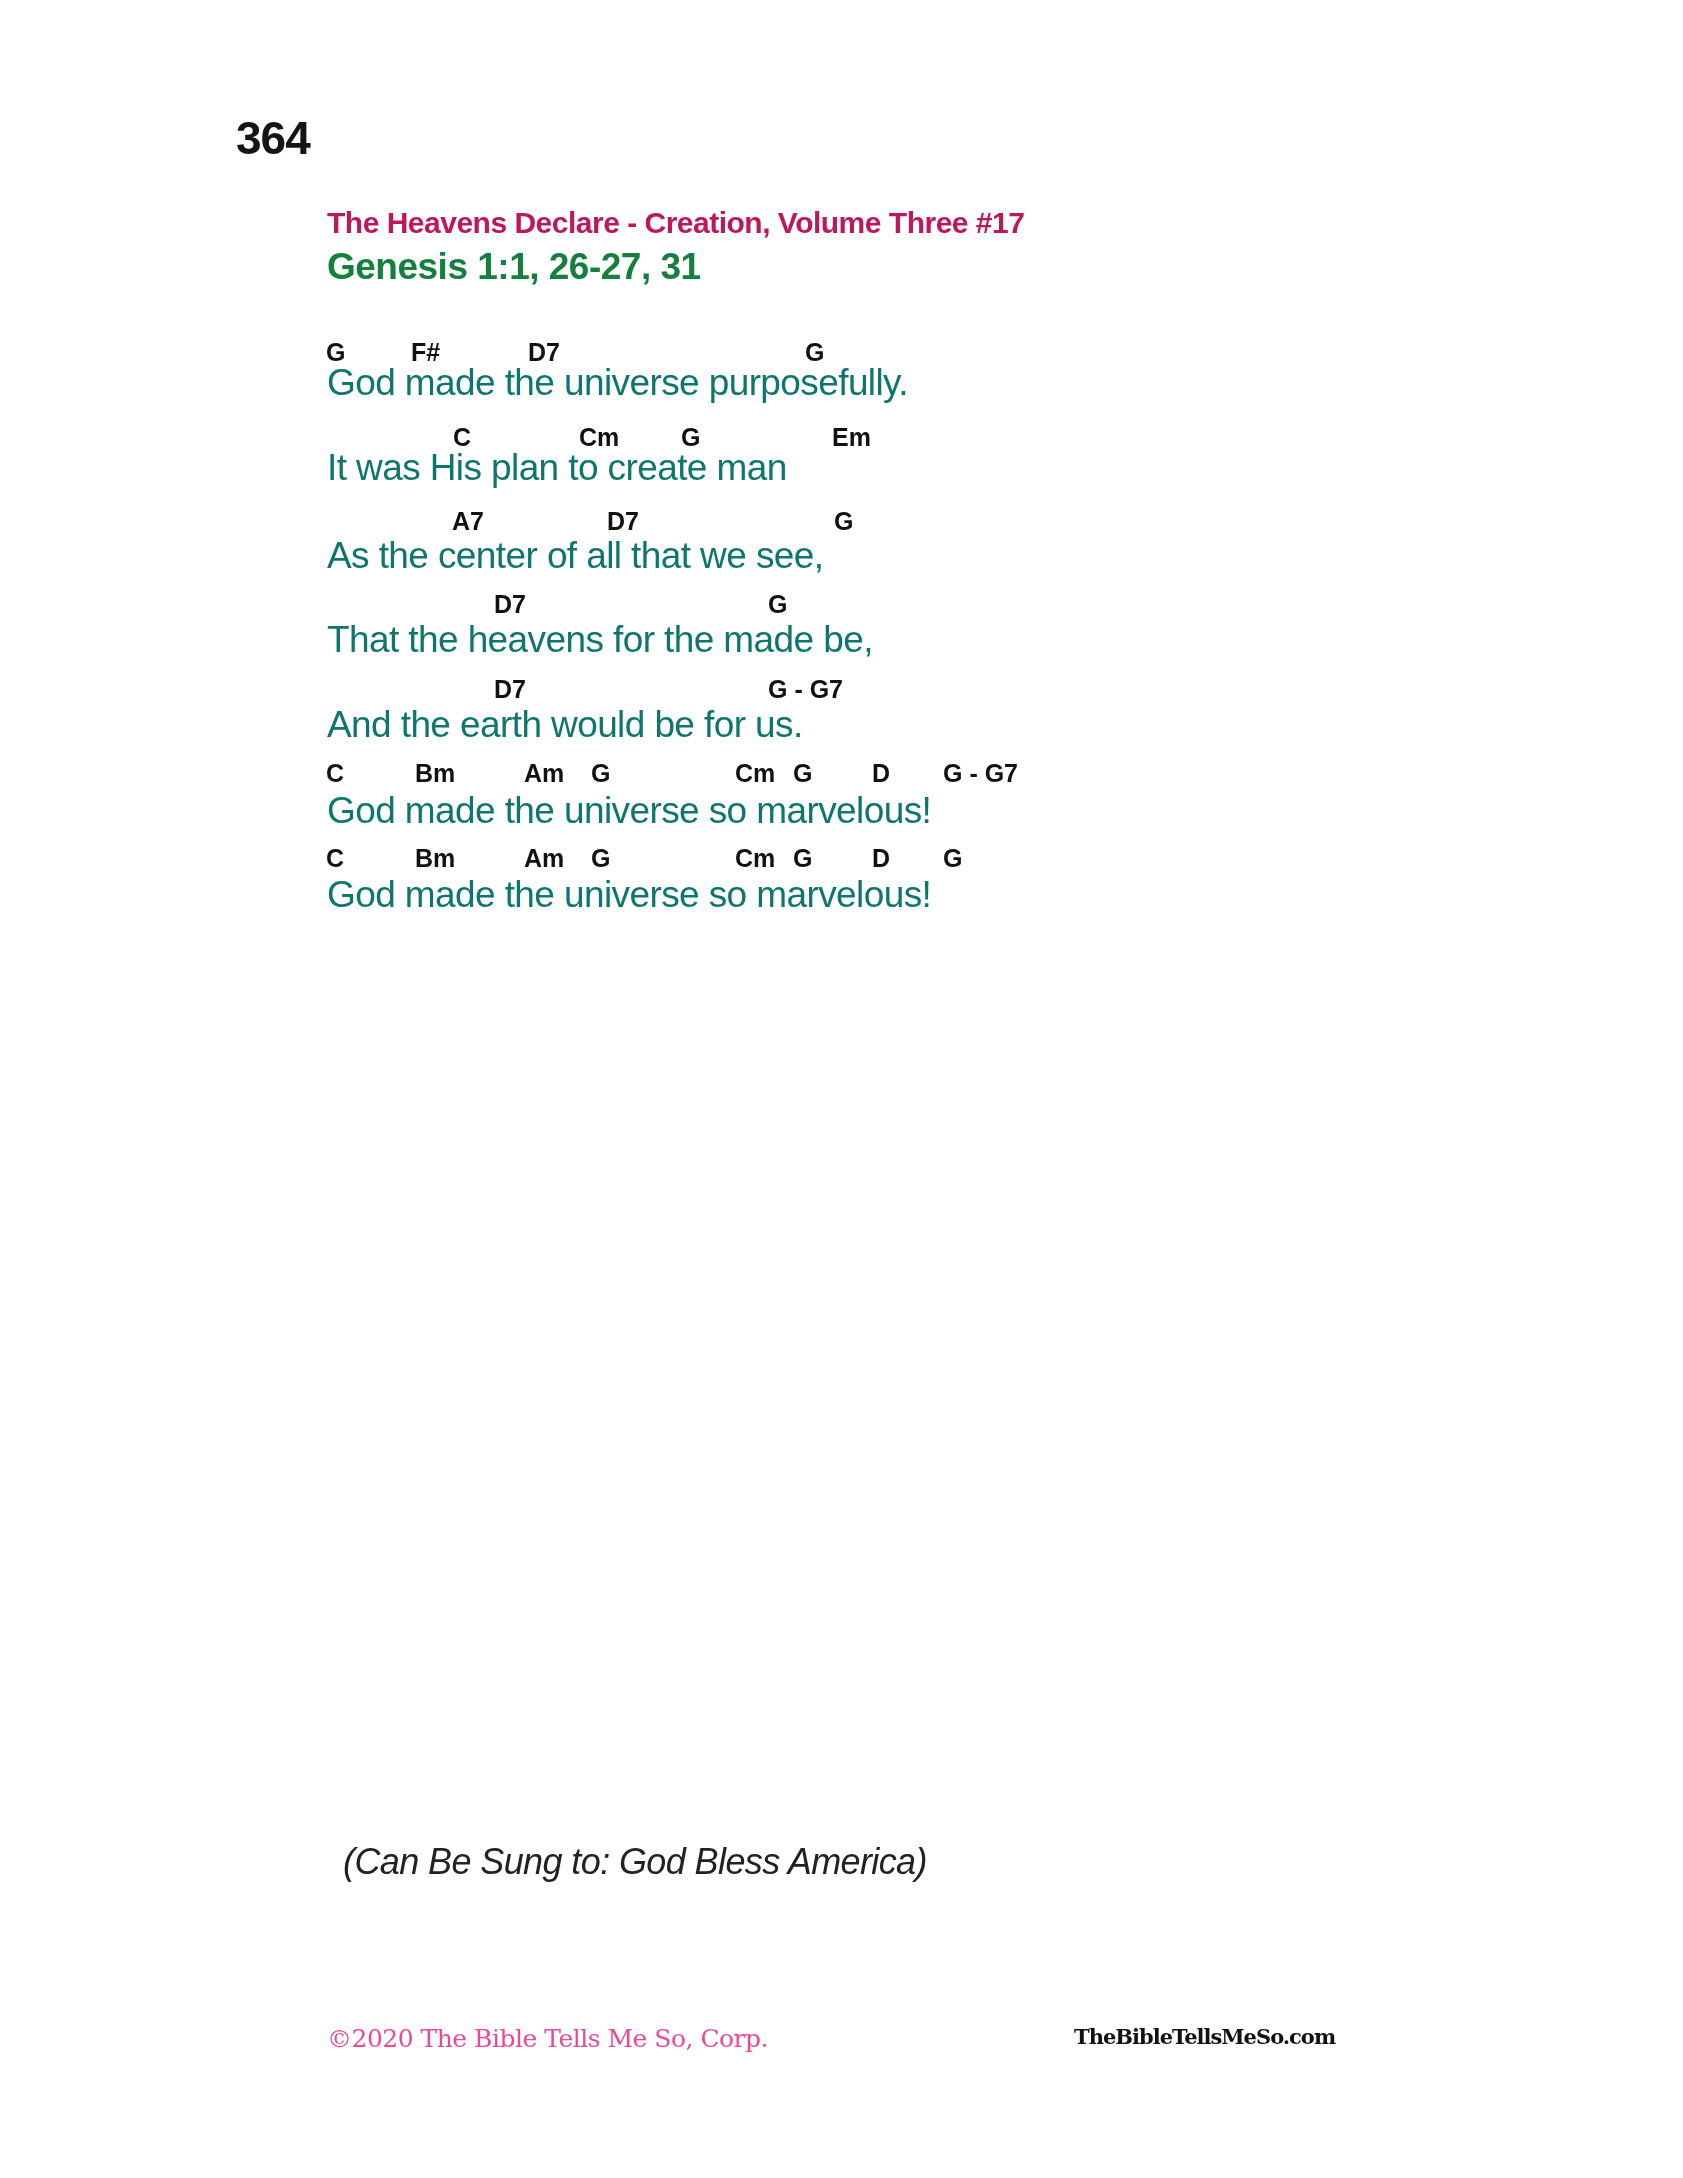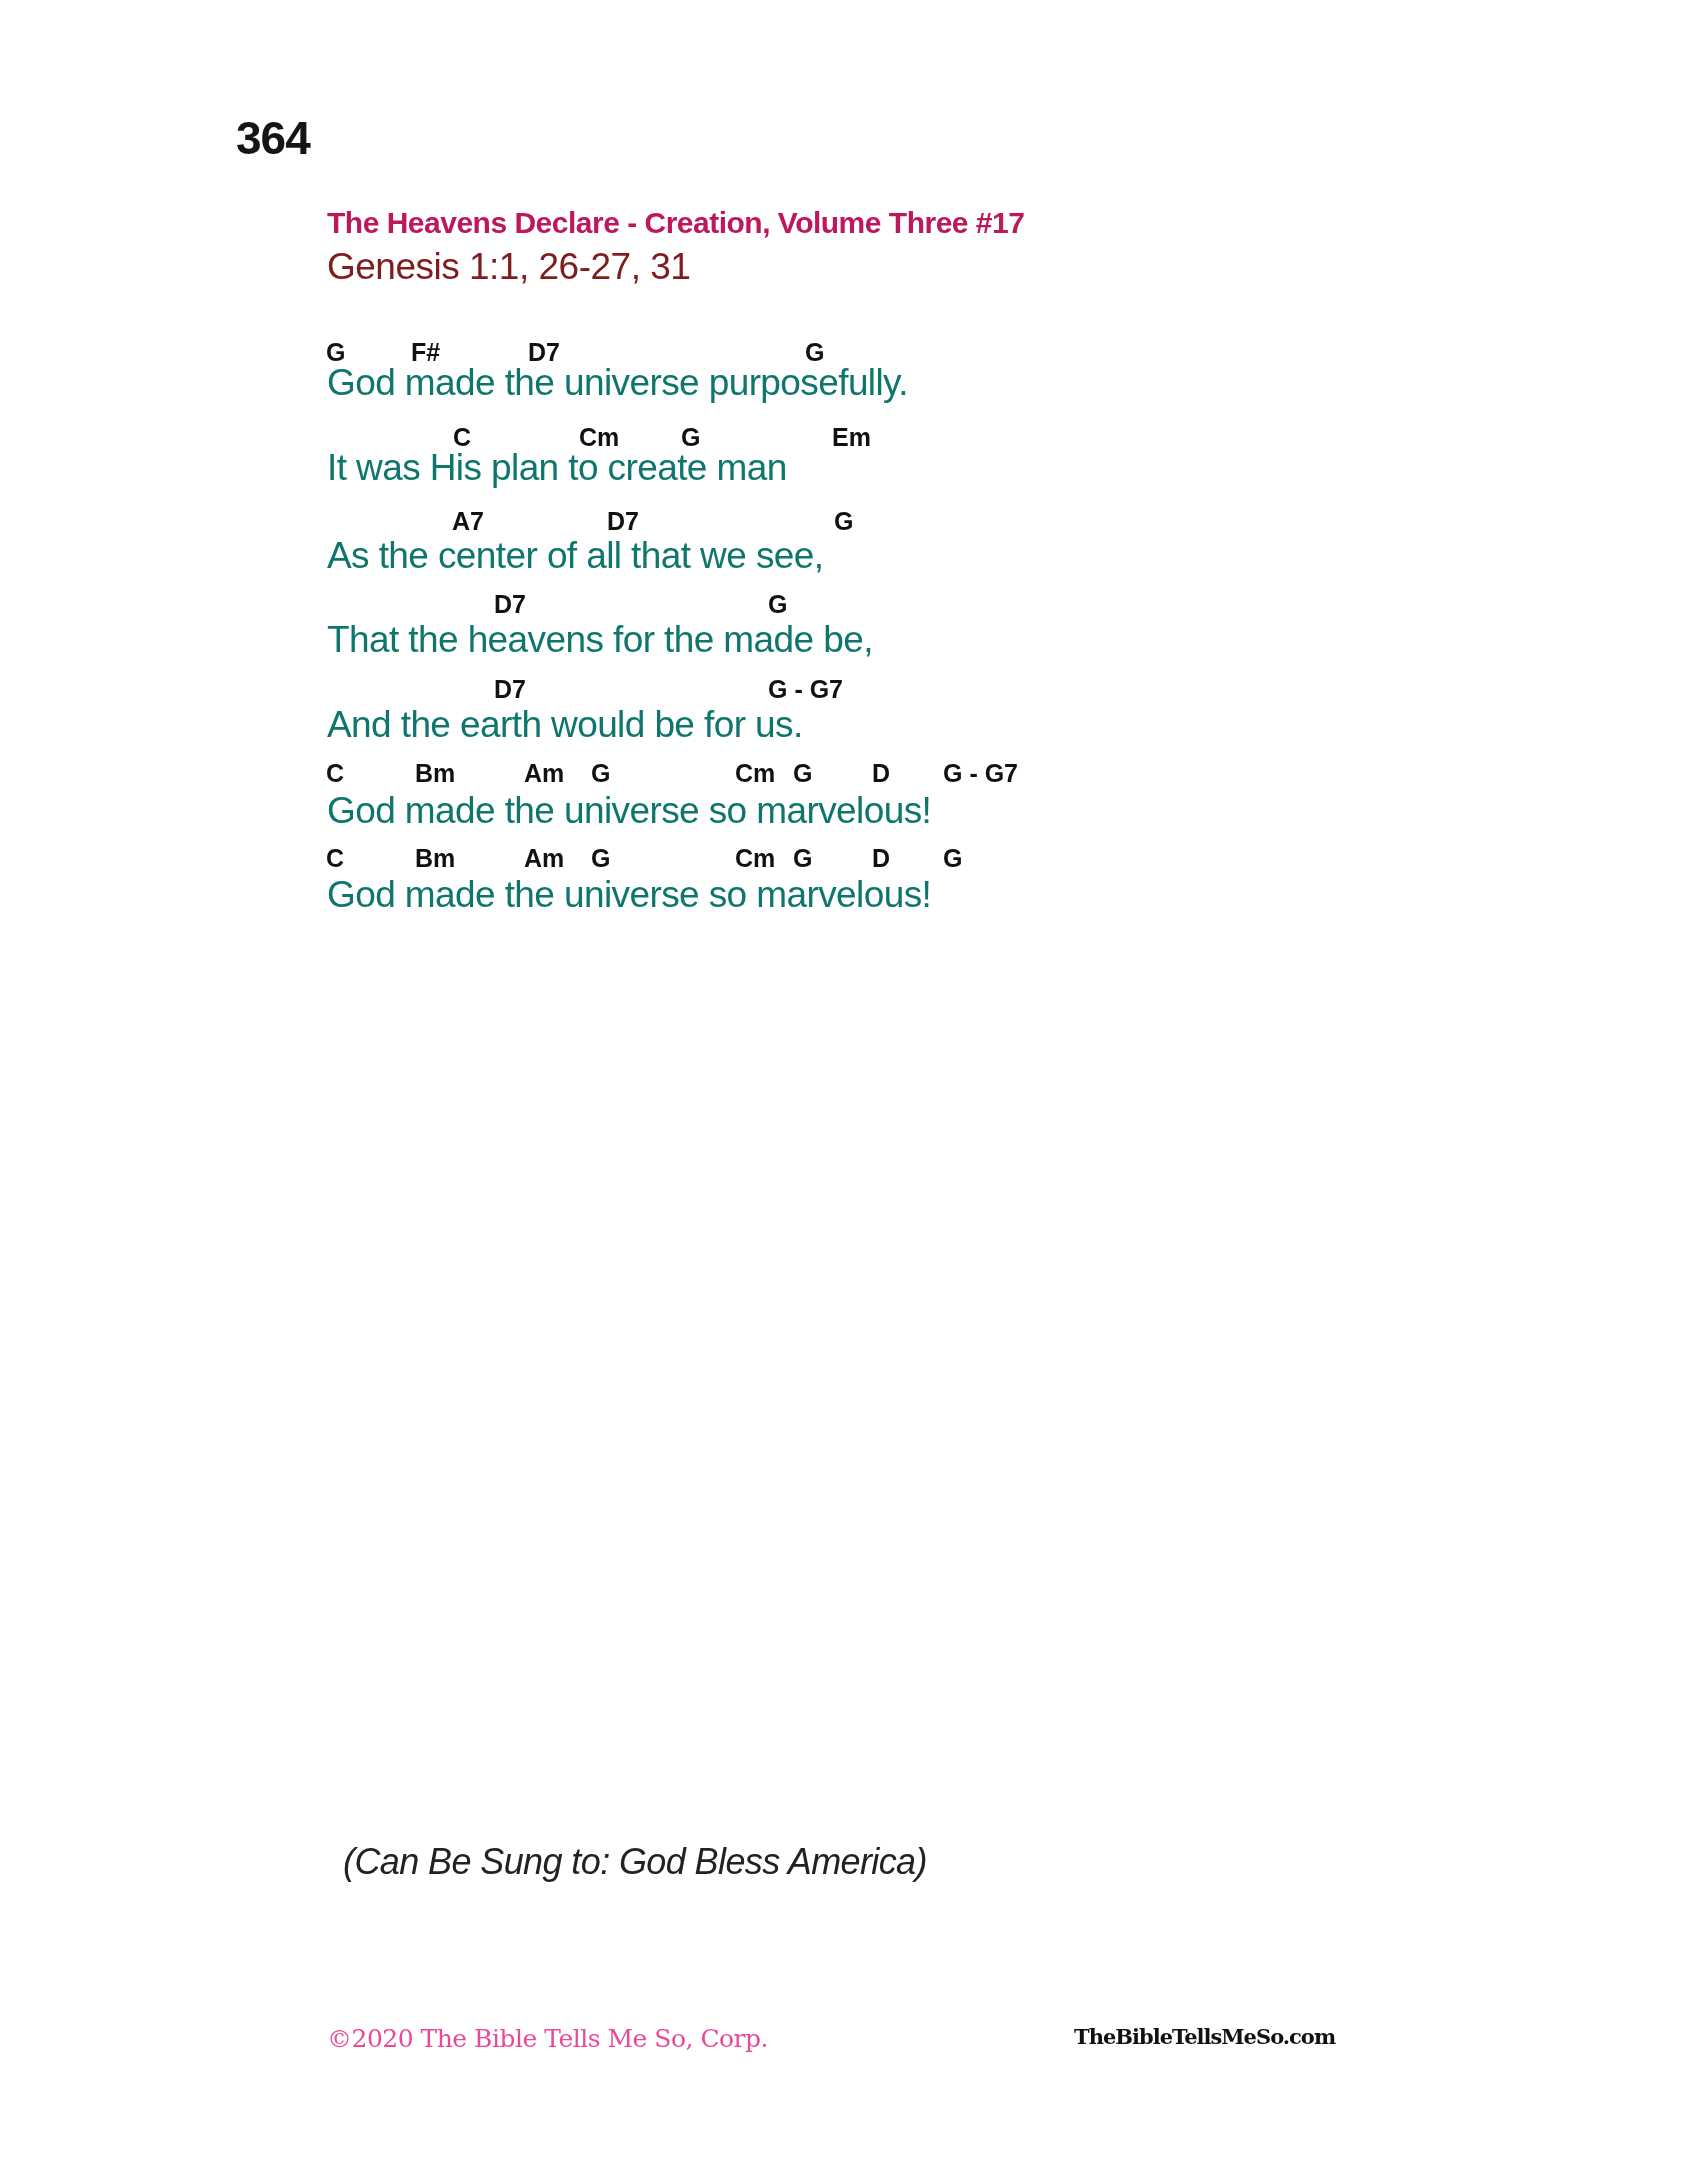--- a/index.html
+++ b/index.html
@@ -1,20 +1,20 @@
 <!DOCTYPE html>
 <html><head>
   <meta charset="utf-8">
   <style>
     html, body { margin: 0; padding: 0; background: #ffffff; }
     body { width: 1683px; height: 2178px; position: relative; overflow: hidden; font-family: "Liberation Sans", sans-serif; color: #111; }
     .abs { position: absolute; white-space: nowrap; }
     .page-number { left: 236px; top: 111px; font-size: 46px; font-weight: bold; color: #151515; letter-spacing: -1px; }
     .song-title { left: 327px; top: 166px; font-size: 30px; font-weight: bold; color: #be185d; letter-spacing: -0.5px; margin-top: 40px; }
-    .scripture { left: 327px; top: 246px; font-size: 37px; font-weight: normal; color: #7f1d1d; letter-spacing: -0.5px; }
+    .scripture { left: 327px; top: 246px; font-size: 37px; font-weight: bold; color: #15803d; letter-spacing: -0.5px; }
     .chord { font-size: 25px; font-weight: bold; color: #111; }
     .lyric { left: 327px; font-size: 37px; color: #0f766e; letter-spacing: -0.6px; }
     .tune-note { left: 343px; top: 1841px; font-size: 36px; font-style: italic; color: #222; letter-spacing: -0.6px; }
     .copyright { left: 327px; top: 2024px; font-family: "DejaVu Serif", serif; font-size: 25px; color: #ec4899; letter-spacing: -0.5px; }
     .website { left: 1074px; top: 2024px; font-family: "DejaVu Serif", serif; font-size: 21px; font-weight: bold; color: #111; letter-spacing: -1px; }
   </style>
 </head>
 <body>
 
 <div class="abs page-number">364</div>

